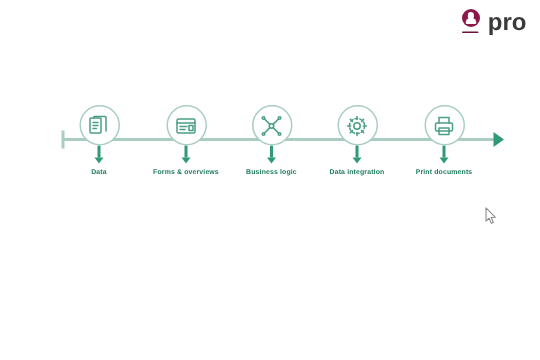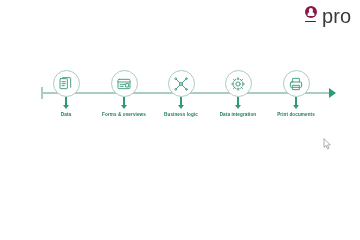--- a/index.html
+++ b/index.html
@@ -65,25 +65,25 @@
     background: #ffffff;
   }
   #brand-mark .bar {
     width: 11px;
     height: 1.6px;
     background: #6e1139;
     margin-top: 2.6px;
     border-radius: 1px;
   }
   #brand-word {
-    font-size: 20px;
+    font-size: 16px;
     line-height: 16px;
     color: #3a3a3a;
     letter-spacing: 0px;
-    font-weight: 400;
+    font-weight: 700;
     text-align: right;
   }
 
   
   #timeline {
     position: absolute;
     left: 0;
     top: 70px;
     width: 360px;
     height: 60px;

